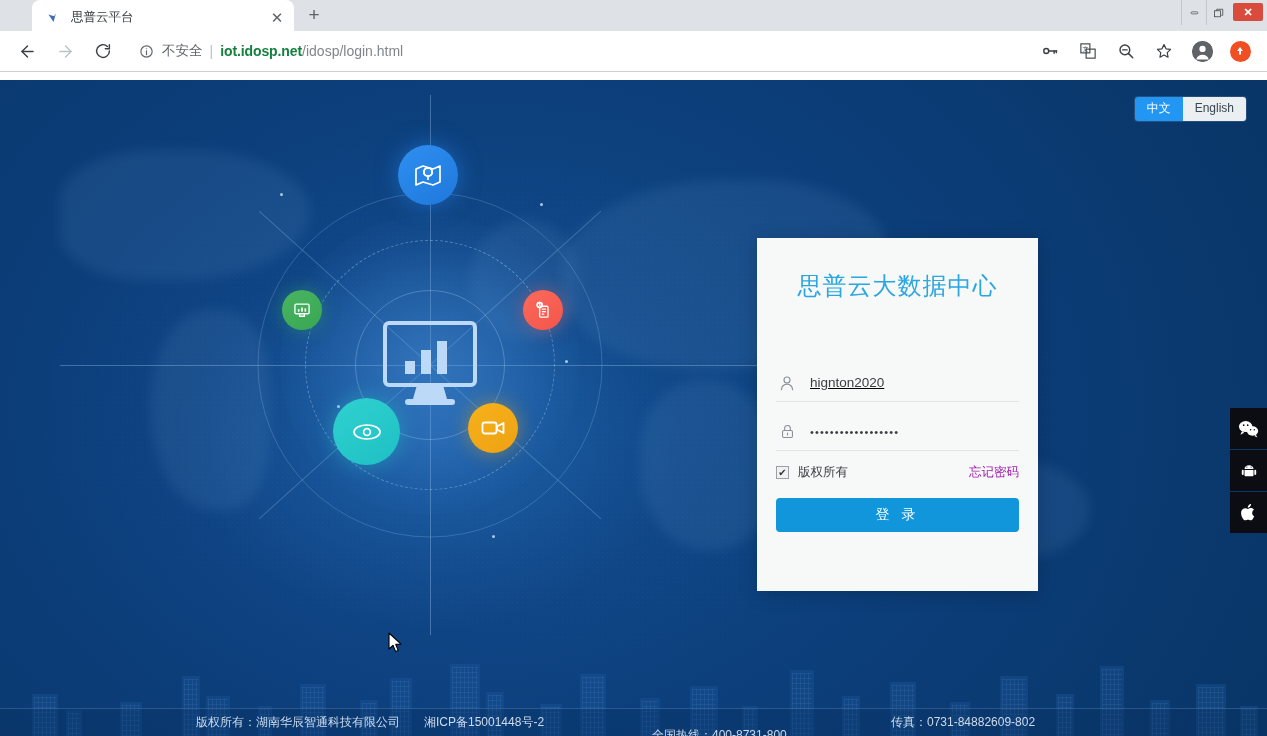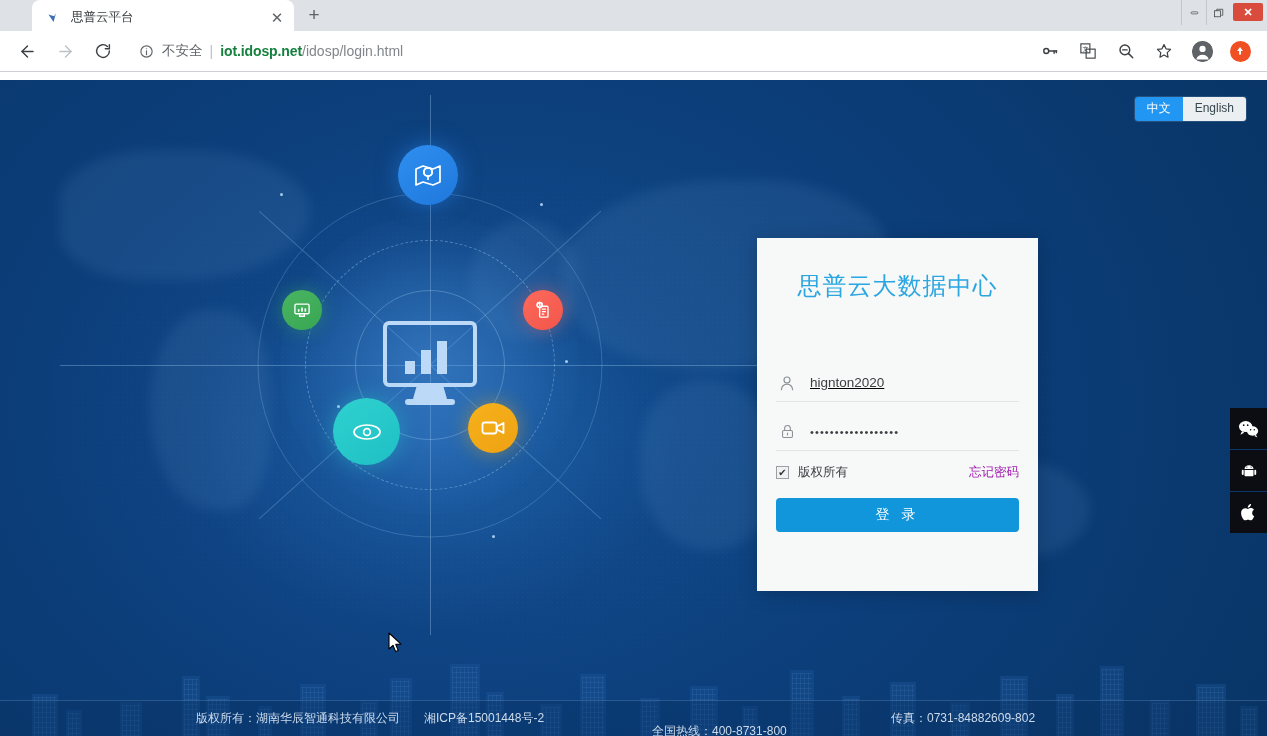--- a/index.html
+++ b/index.html
@@ -200,21 +200,21 @@
   
   .skyline { position: absolute; left:0; bottom: 0; width: 1267px; height: 96px; opacity: 0.55;}
   .bld { position: absolute; bottom: 0; background: rgba(35,95,165,0.55); }
   .bld::after {
     content:""; position:absolute; inset: 3px 2px 0 2px;
     background-image: linear-gradient(rgba(130,185,240,0.18) 1px, transparent 1px),
                       linear-gradient(90deg, rgba(130,185,240,0.18) 1px, transparent 1px);
     background-size: 4px 5px;
   }
   .footer {
-    position: absolute; left: 0; bottom: 0; width: 1267px; height: 36px;
+    position: absolute; left: 0; bottom: 0; width: 1267px; height: 28px;
     display: flex; align-items: center;
     font-size: 12px; color: #cddcec;
     border-top: 1px solid rgba(140,185,235,0.25);
     background: rgba(9,48,98,0.35);
   }
   .f-copy { position: absolute; left: 196px; }
   .f-icp  { position: absolute; left: 424px; }
   .f-hot  { position: absolute; left: 652px; margin-top: 25px; }
   .f-fax  { position: absolute; left: 891px; }
 

